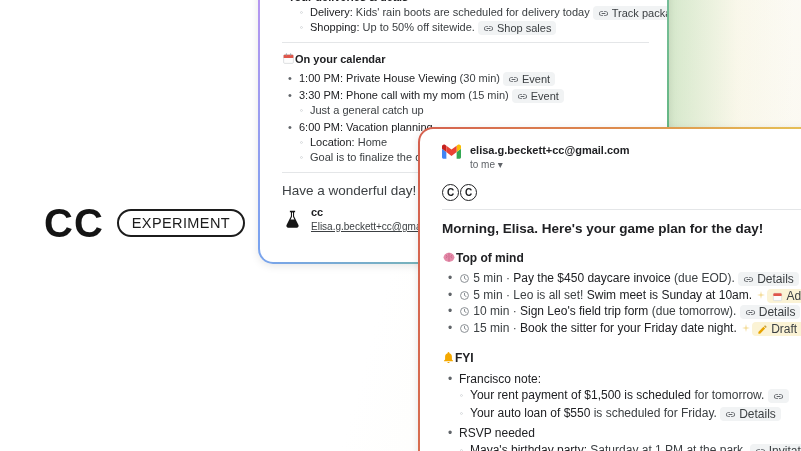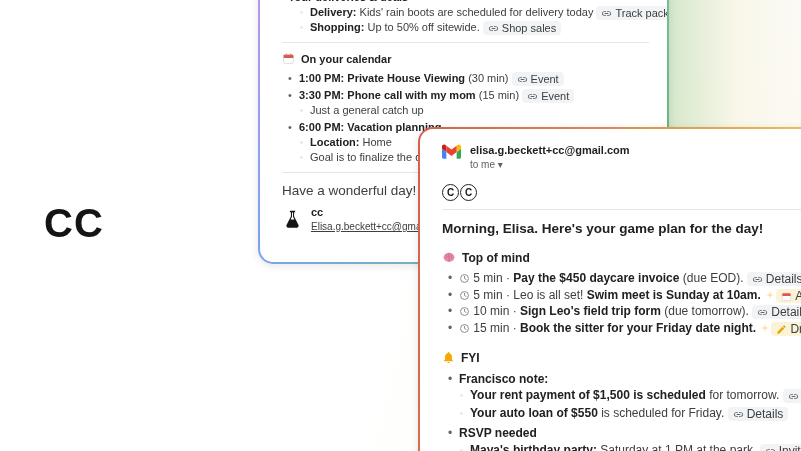--- a/index.html
+++ b/index.html
@@ -19,32 +19,32 @@
   .card-wrap{position:absolute;border-radius:15px;padding:2px;box-shadow:0 2px 8px rgba(0,0,0,.10);}
   .card{background:#ffffff;border-radius:13px;height:100%;box-sizing:border-box;overflow:hidden;}
   .back-wrap{left:258px;top:-62px;width:407px;height:322px;z-index:1;
     background:linear-gradient(118deg,#c593f0 0%,#7aa3ef 28%,#74bd94 78%,#4fae6e 100%);}
   .front-wrap{left:418px;top:127px;width:432px;height:390px;z-index:2;
     background:linear-gradient(100deg,#d4604f 0%,#dd8a4e 38%,#e5bb55 72%,#ecd36a 100%);}
 
   .back-card{padding:50px 18px 16px 22px;font-size:11px;line-height:15px;color:#3c4043;}
   .front-card{padding:15px 18px 18px 22px;font-size:12px;line-height:16.5px;color:#3c4043;}
   .row{white-space:nowrap;}
-  b{color:#202124;font-weight:700;}
+  b{color:#202124;font-weight:400;}
   .hdr{font-weight:700;color:#202124;}
   .divider{border:0;border-top:1px solid #e4e6e8;margin:7px 0;}
   .bullet{color:#5f6368;display:inline-block;width:11px;}
   .sub{color:#9aa0a6;display:inline-block;width:10px;font-size:8px;vertical-align:1px;}
   .l1{padding-left:6px;}
   .l2{padding-left:18px;}
   .chip{display:inline-flex;align-items:center;gap:3px;background:#f1f3f4;border-radius:4px;
     padding:0 5px;line-height:14px;color:#3c4043;vertical-align:-1px;cursor:pointer;}
   .chip.ai{background:#fbf3d5;}
   .spark{opacity:.8;vertical-align:-1px;margin:0 1px;}
-  .sect{margin:9px 0 4px 0;display:flex;align-items:center;gap:6px;font-weight:700;color:#202124;}
+  .sect{margin:9px 0 4px 0;display:flex;align-items:center;font-weight:700;color:#202124;}
 
   
   .sender{display:flex;gap:9px;align-items:flex-start;margin-bottom:9px;}
   .sender-email{font-weight:700;font-size:11px;color:#202124;line-height:13px;}
   .to-me{font-size:10px;color:#5f6368;cursor:pointer;}
   .subject{display:flex;align-items:center;gap:7px;font-size:17px;font-weight:700;color:#202124;margin:2px 0 8px 0;}
   .cc-circ{display:inline-flex;width:15px;height:15px;border:1.8px solid #202124;border-radius:50%;
     align-items:center;justify-content:center;font-size:10px;font-weight:700;color:#202124;}
   .cc-circ+.cc-circ{margin-left:1px;}
   .greeting{font-size:13.5px;font-weight:700;color:#202124;margin:11px 0 12px 0;white-space:nowrap;}
@@ -57,20 +57,21 @@
   svg{vertical-align:-2px;}
 </style>
 </head>
 <body>
 
 <div class="screen">
   <div class="bg-glow"></div>
 
   <div class="brand">
     <div class="brand-logo">CC</div>
+    <div class="brand-badge">EXPERIMENT</div>
   </div>
 
   <div class="card-wrap back-wrap">
     <div class="card back-card">
       <div class="row hdr l1">Your deliveries &amp; deals</div>
       <div id="back-deals">
           <div class="row l2"><span class="sub">◦</span><b>Delivery:</b><span> Kids' rain boots are scheduled for delivery today </span><span><span class="chip">
                 <span><svg width="11" height="11" viewBox="0 0 24 24">
                     <path fill="#5f6368" d="M3.9 12c0-1.7 1.4-3.1 3.1-3.1h4V7H7c-2.8 0-5 2.2-5 5s2.2 5 5 5h4v-1.9H7c-1.7 0-3.1-1.4-3.1-3.1zM8 13h8v-2H8v2zm9-6h-4v1.9h4c1.7 0 3.1 1.4 3.1 3.1s-1.4 3.1-3.1 3.1h-4V17h4c2.8 0 5-2.2 5-5s-2.2-5-5-5z"></path>
                   </svg></span>

